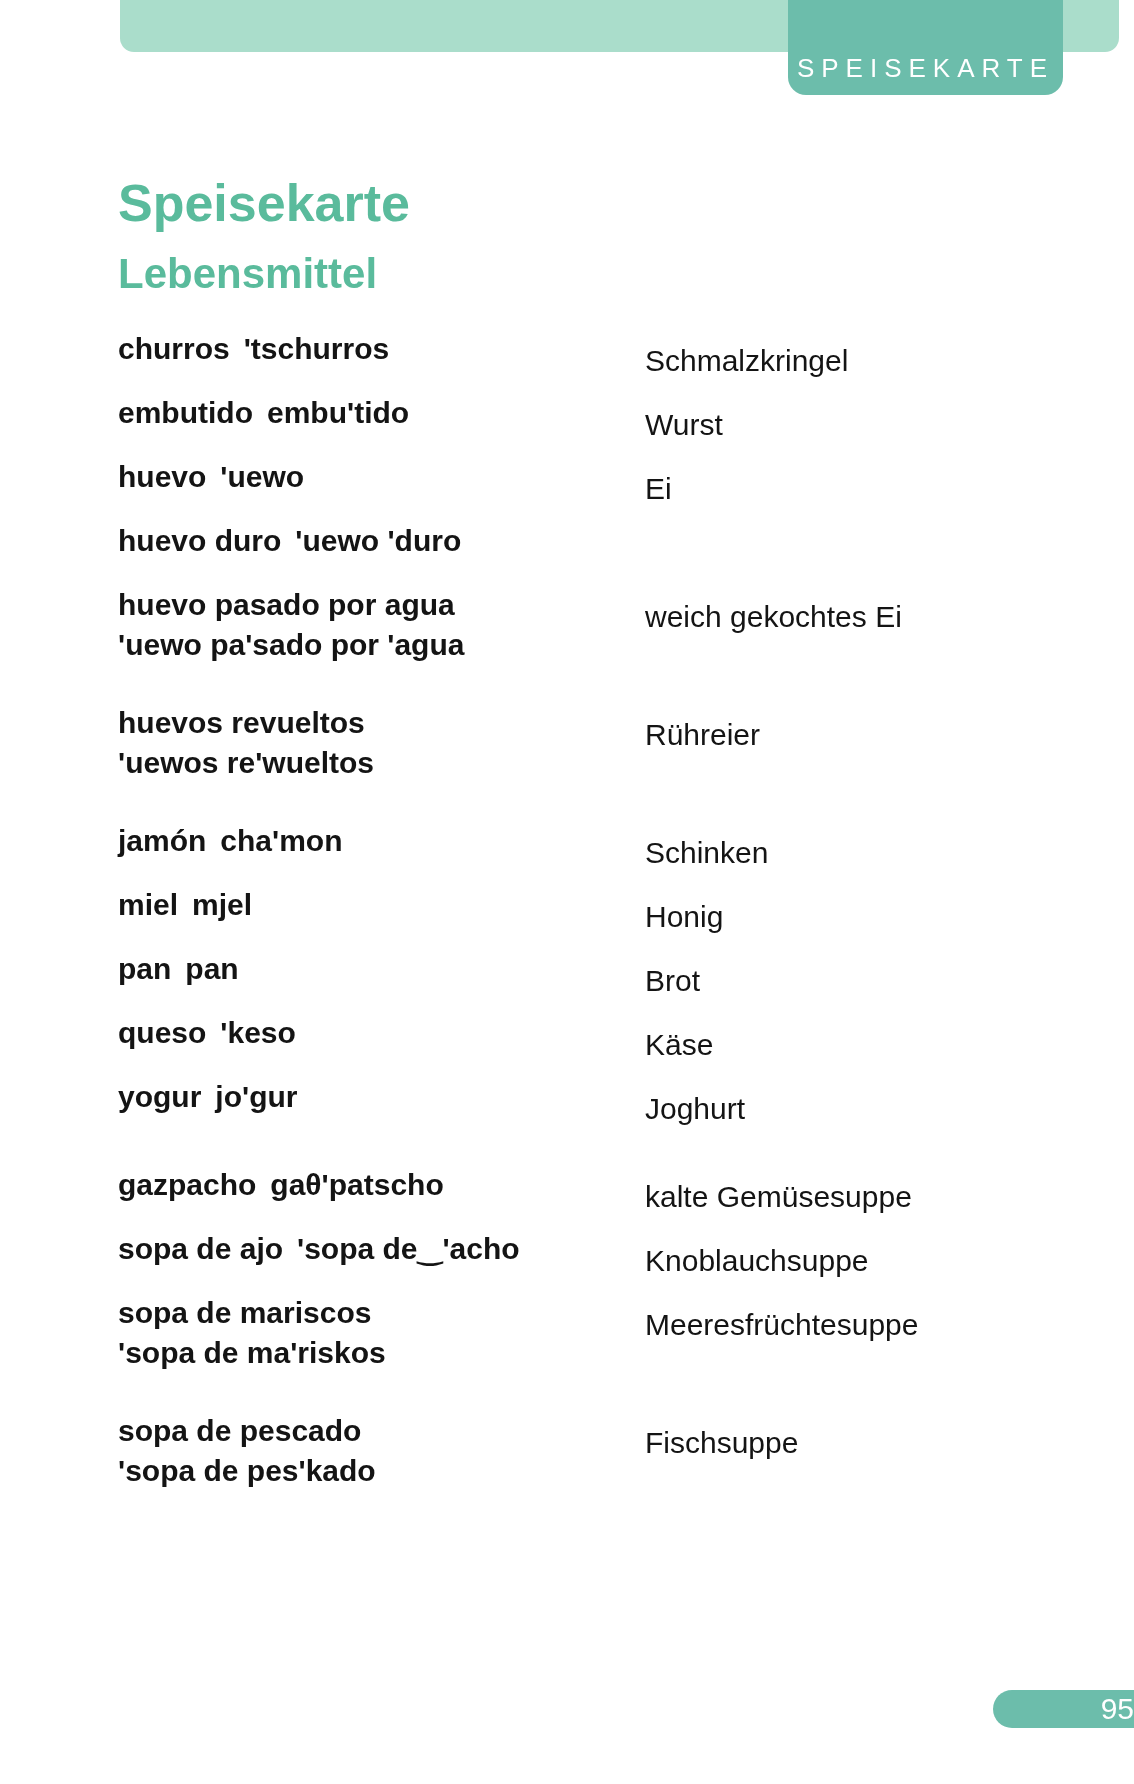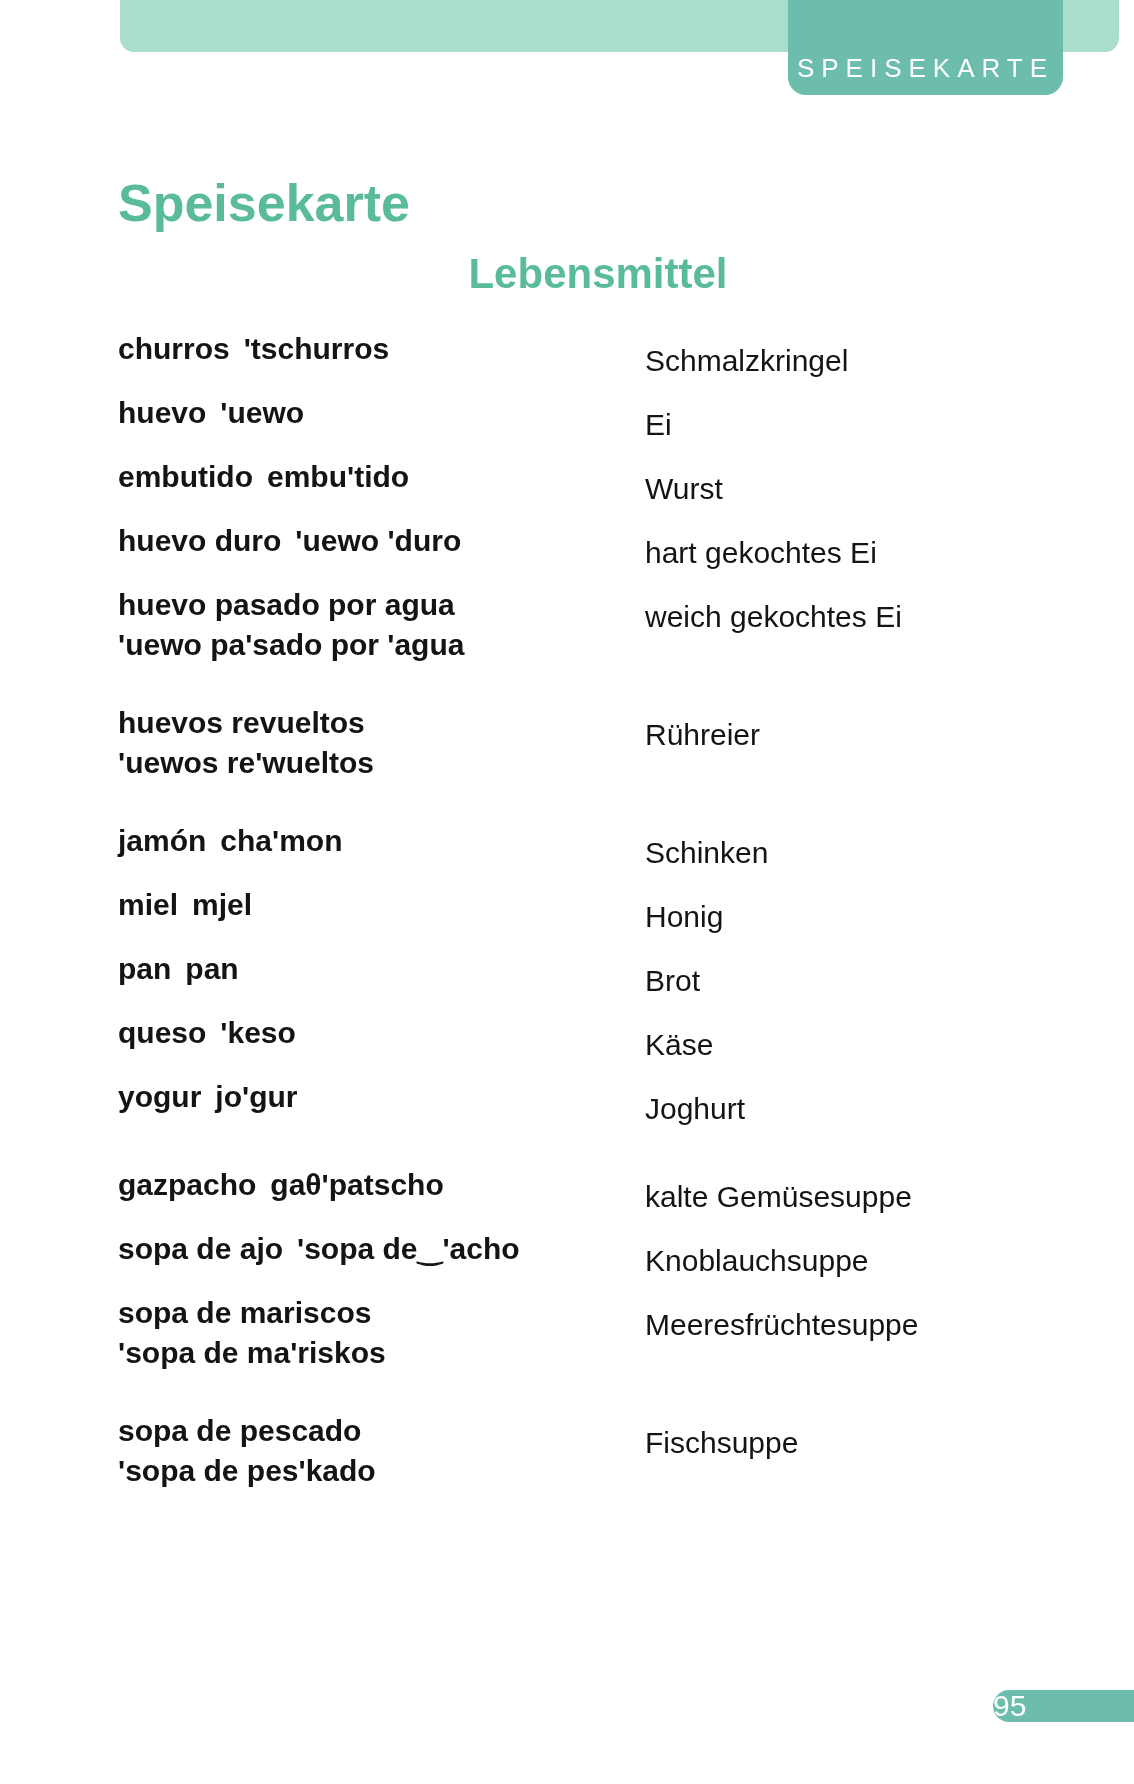--- a/index.html
+++ b/index.html
@@ -55,21 +55,20 @@
     line-height: 52px;
     font-weight: bold;
     color: var(--heading, #5abb9c);
   }
   h2.page-subtitle {
     margin: 24px 0 0 0;
     font-size: 42px;
     line-height: 42px;
     font-weight: bold;
     color: var(--heading, #5abb9c);
-    text-align: center;
   }
   .entries { margin-top: 34px; }
 
   .entry {
     position: relative;
     font-size: 30px;
     line-height: 40px;
   }
   .entry.single { margin-bottom: 24px; }
   .entry.block  { margin-bottom: 38px; }
@@ -84,26 +83,26 @@
     top: 12px;
     white-space: nowrap;
   }
 
   
   .page-num-box {
     position: absolute;
     left: 993px;
     top: 1690px;
     width: 141px;
-    height: 32px;
+    height: 38px;
     background: var(--teal, #6cbdab);
     border-radius: 22px 0 0 22px;
     display: flex;
     align-items: center;
-    justify-content: flex-start;
+    justify-content: flex-end;
     color: #ffffff;
     font-size: 30px;
   }
 </style>
 </head>
 <body>
 
 <div class="bar-light"></div>
 
 <div class="tab-dark">
@@ -116,38 +115,37 @@
   <div class="entries" id="entries">
       <div class="entry single">
     <span class="line1">
       <span class="term">churros</span><span class="phon">'tschurros</span>
     </span>
     
     <span class="de">Schmalzkringel</span>
   </div>
       <div class="entry single">
     <span class="line1">
+      <span class="term">embutido</span><span class="phon">embu'tido</span>
+    </span>
+    
+    <span class="de">Wurst</span>
+  </div>
+      <div class="entry single">
+    <span class="line1">
       <span class="term">huevo</span><span class="phon">'uewo</span>
     </span>
     
     <span class="de">Ei</span>
   </div>
       <div class="entry single">
     <span class="line1">
-      <span class="term">embutido</span><span class="phon">embu'tido</span>
-    </span>
-    
-    <span class="de">Wurst</span>
-  </div>
-      <div class="entry single">
-    <span class="line1">
       <span class="term">huevo duro</span><span class="phon">'uewo 'duro</span>
     </span>
     
-    <span class="de">hart gekochtes Ei</span>
   </div>
       <div class="entry block">
     <span class="line1">
       <span class="term">huevo pasado por agua</span>
     </span>
     <span class="phon second-line">'uewo pa'sado por 'agua</span>
     <span class="de">weich gekochtes Ei</span>
   </div>
       <div class="entry block">
     <span class="line1">

